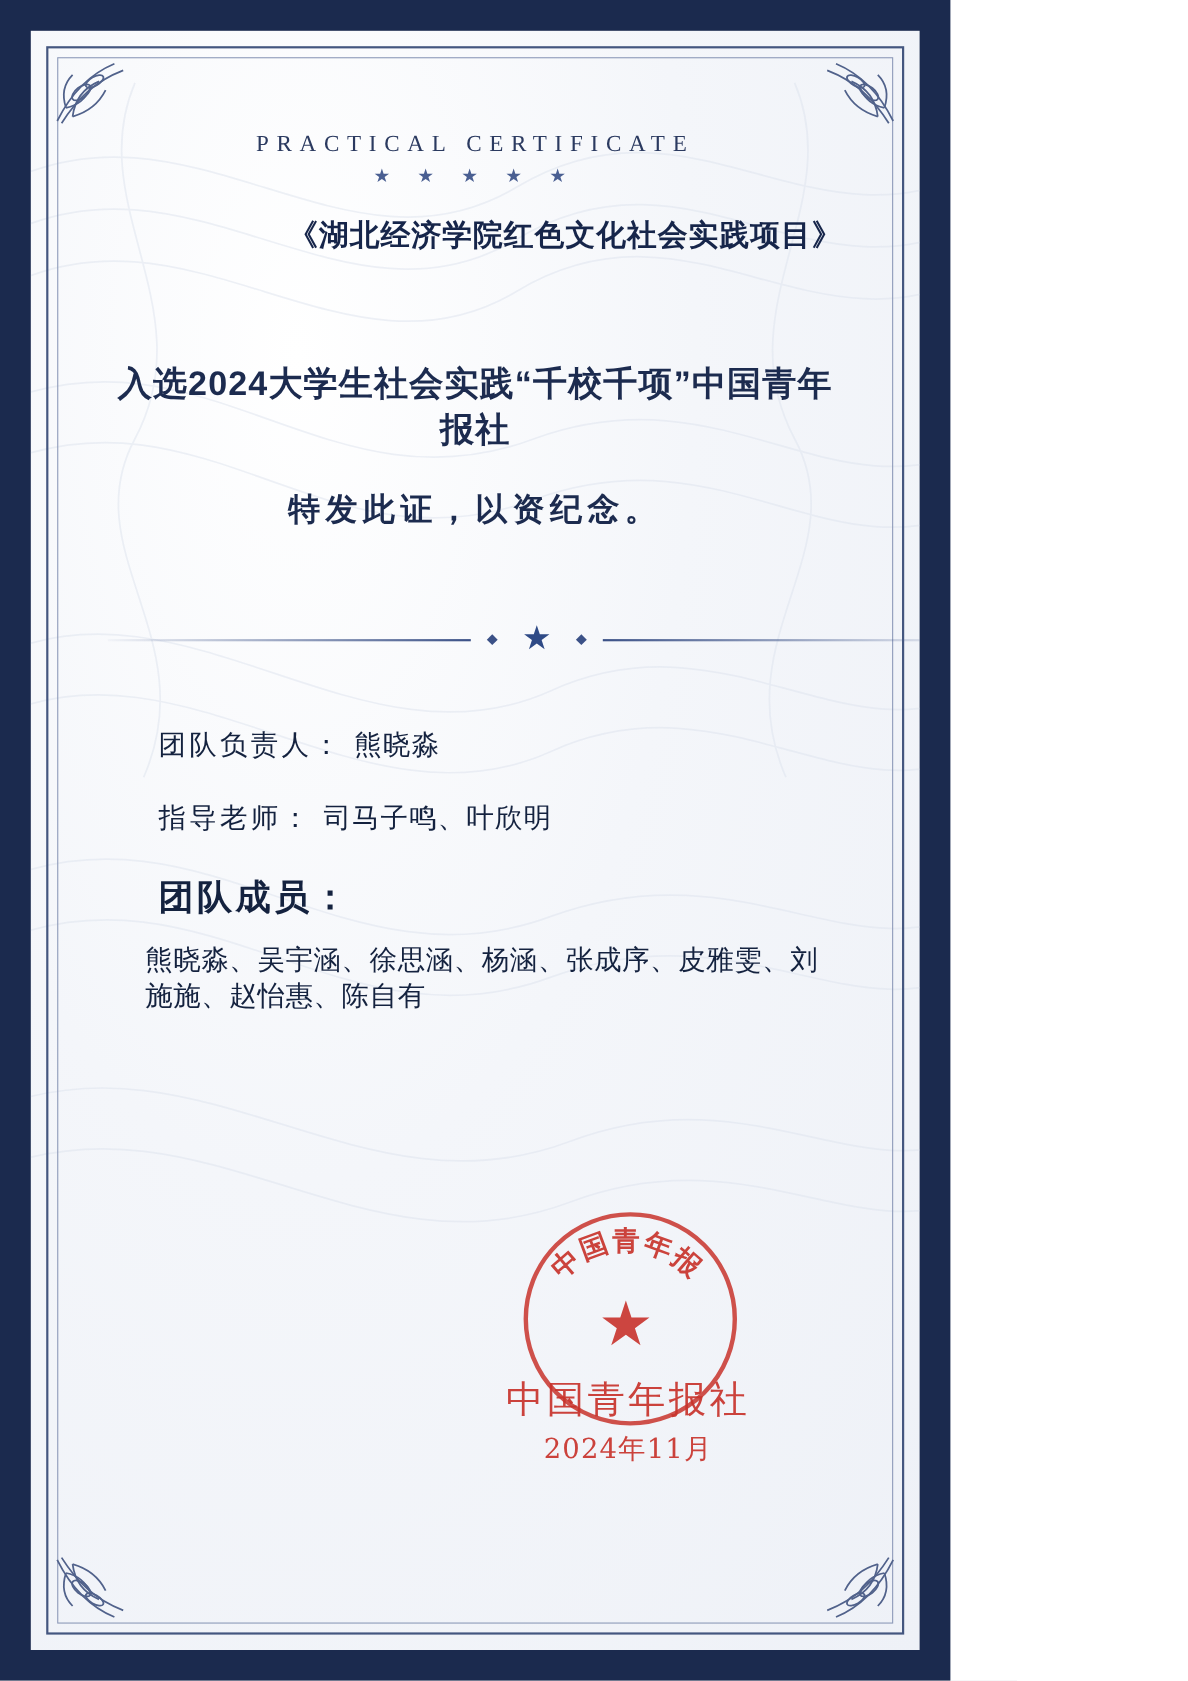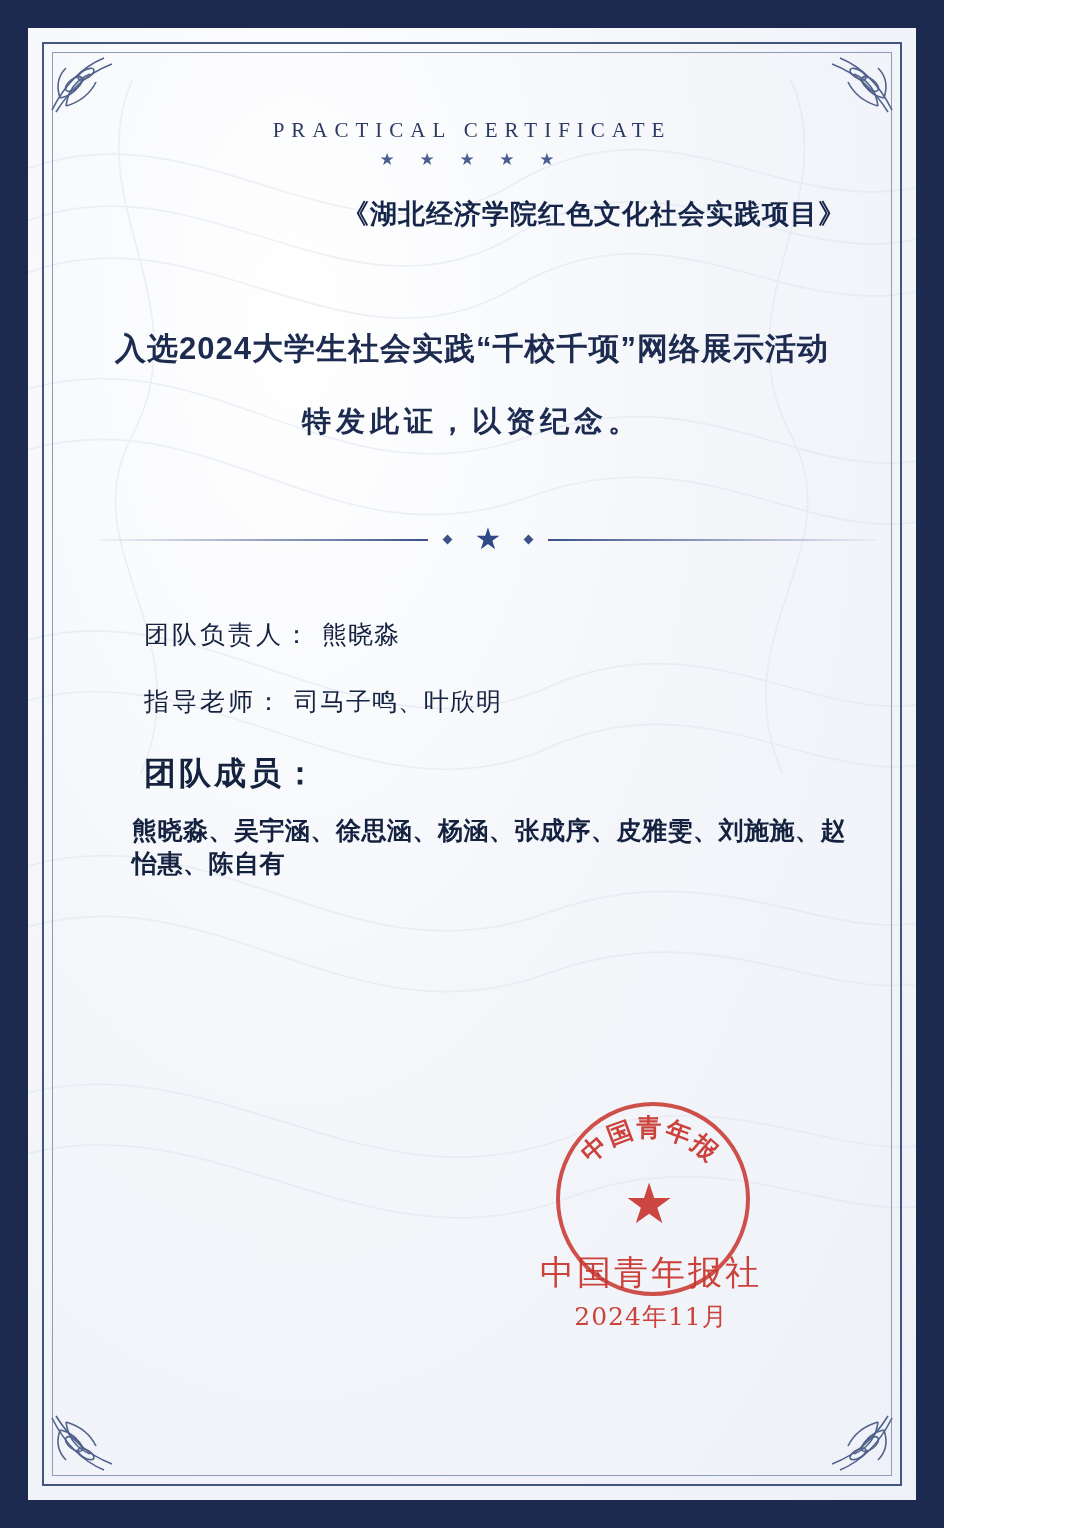--- a/index.html
+++ b/index.html
@@ -10,21 +10,21 @@
   body {
     width: 1080px;
     height: 1528px;
     font-family: "Liberation Sans", sans-serif;
     overflow: hidden;
   }
 
   
   .certificate {
     position: relative;
-    width: 944px;
+    width: 864px;
     height: 1528px;
     box-sizing: border-box;
     background: #1b2a4e;
     padding: 28px;
   }
 
   
   .paper {
     position: relative;
     width: 100%;
@@ -187,21 +187,21 @@
   .detail-label { letter-spacing: 3px; }
   .detail-value { margin-left: 10px; }
   .members-label {
     font-size: 32px;
     font-weight: bold;
     letter-spacing: 3px;
     margin-bottom: 18px;
   }
   .members-list {
     font-size: 25px;
-    font-weight: bold;
+    font-weight: normal;
     letter-spacing: 0.5px;
     margin-left: -12px;
   }
 
   
   .seal {
     position: absolute;
     right: 62px;
     bottom: 88px;
     width: 240px;
@@ -349,21 +349,21 @@
     <div class="content">
 
       <div class="eyebrow">PRACTICAL CERTIFICATE</div>
 
 
       <div class="stars">★ ★ ★ ★ ★</div>
 
       <div class="subtitle">《湖北经济学院红色文化社会实践项目》</div>
 
       <div class="body-lines">
-        <div class="body-line-1">入选2024大学生社会实践“千校千项”网络展示活动</div>
+        <div class="body-line-1">入选2024大学生社会实践“千校千项”中国青年报社</div>
         <div class="body-line-2">特发此证，以资纪念。</div>
       </div>
 
       <div class="divider">
         <div class="rule left"></div>
         <div class="rule right"></div>
         <div class="dot d1"></div>
         <div class="dot d2"></div>
         <div class="star">★</div>
       </div>

